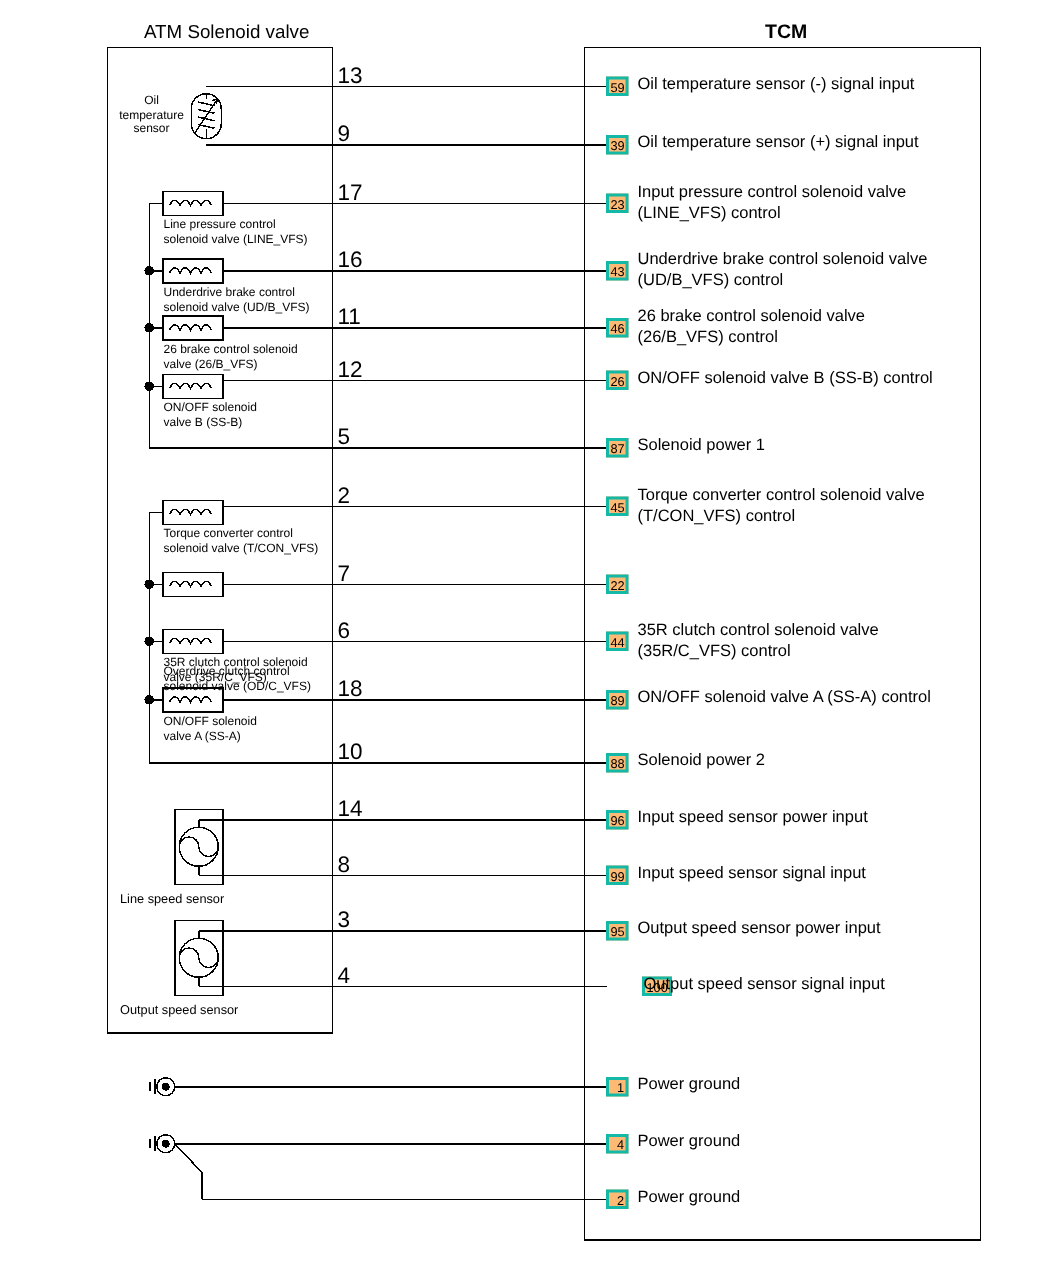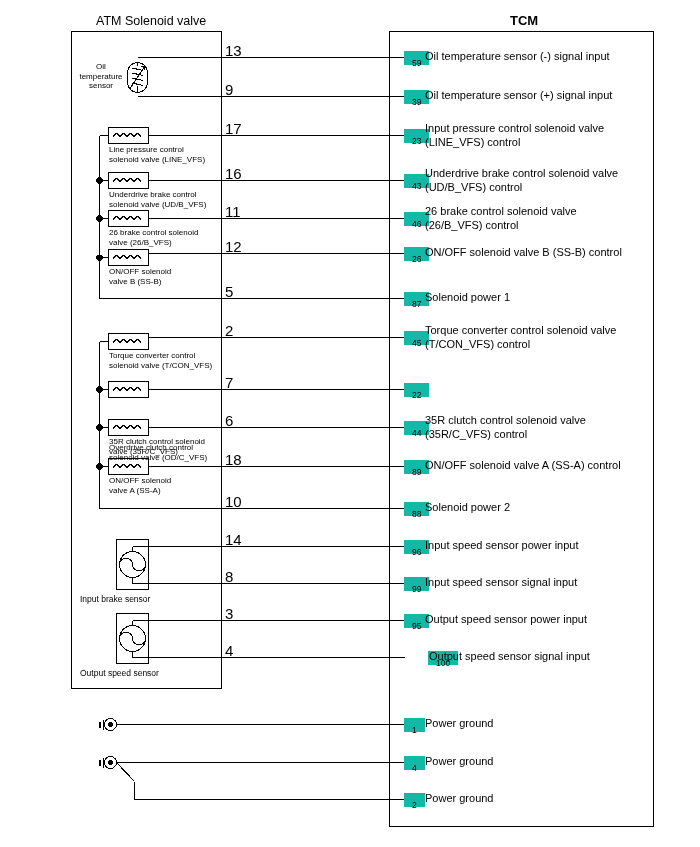--- a/index.html
+++ b/index.html
@@ -10,23 +10,23 @@
   #svgroot{position:absolute;left:0;top:0;width:700px;height:847px;}
 
   .hdr{position:absolute;font-size:12.5px;white-space:nowrap;}
   .hdr-left{left:82px;top:14px;}
   .hdr-right{left:496px;top:13px;font-weight:bold;font-size:13px;}
 
   
   .wnum{position:absolute;font-size:15px;line-height:10px;white-space:nowrap;}
 
   
-  .term{position:absolute;border:7px solid #14b8a6;background:#0369a1;
+  .term{position:absolute;border:2px solid #14b8a6;background:#fdba74;
         height:13px;min-width:15px;box-sizing:border-box;
-        font-size:8.5px;line-height:11px;text-align:left;
+        font-size:8.5px;line-height:11px;text-align:right;
         padding:0 1px;white-space:nowrap;}
   .term.w3{min-width:19px;}
 
   
   .tlabel{position:absolute;font-size:11px;line-height:13.5px;white-space:pre;}
 
   
   .clabel{position:absolute;font-size:8px;line-height:9.5px;white-space:pre;}
   .clabel.c-center{text-align:center;}
   .sensor-cap{position:absolute;font-size:8.5px;line-height:10px;white-space:nowrap;}
@@ -196,21 +196,21 @@
 
   <div class="clabel" style="left:95px;top:351px;">Torque converter control
 solenoid valve (T/CON_VFS)</div>
   <div class="clabel" style="left:95px;top:399px;margin-top:44px;">Overdrive clutch control
 solenoid valve (OD/C_VFS)</div>
   <div class="clabel" style="left:95px;top:437px;">35R clutch control solenoid
 valve (35R/C_VFS)</div>
   <div class="clabel" style="left:95px;top:476px;">ON/OFF solenoid
 valve A (SS-A)</div>
 
-  <div class="sensor-cap" style="left:66px;top:594px;">Input brake sensor</div>
+  <div class="sensor-cap" style="left:66px;top:594px;">Line speed sensor</div>
   <div class="sensor-cap" style="left:66px;top:668px;">Output speed sensor</div>
 
   <div class="term" style="left:390px;top:51px;">59</div>
   <div class="term" style="left:390px;top:90px;">39</div>
   <div class="term" style="left:390px;top:129px;">23</div>
   <div class="term" style="left:390px;top:174px;">43</div>
   <div class="term" style="left:390px;top:212px;">46</div>
   <div class="term" style="left:390px;top:247px;">26</div>
   <div class="term" style="left:390px;top:292px;">87</div>
   <div class="term" style="left:390px;top:331px;">45</div>

